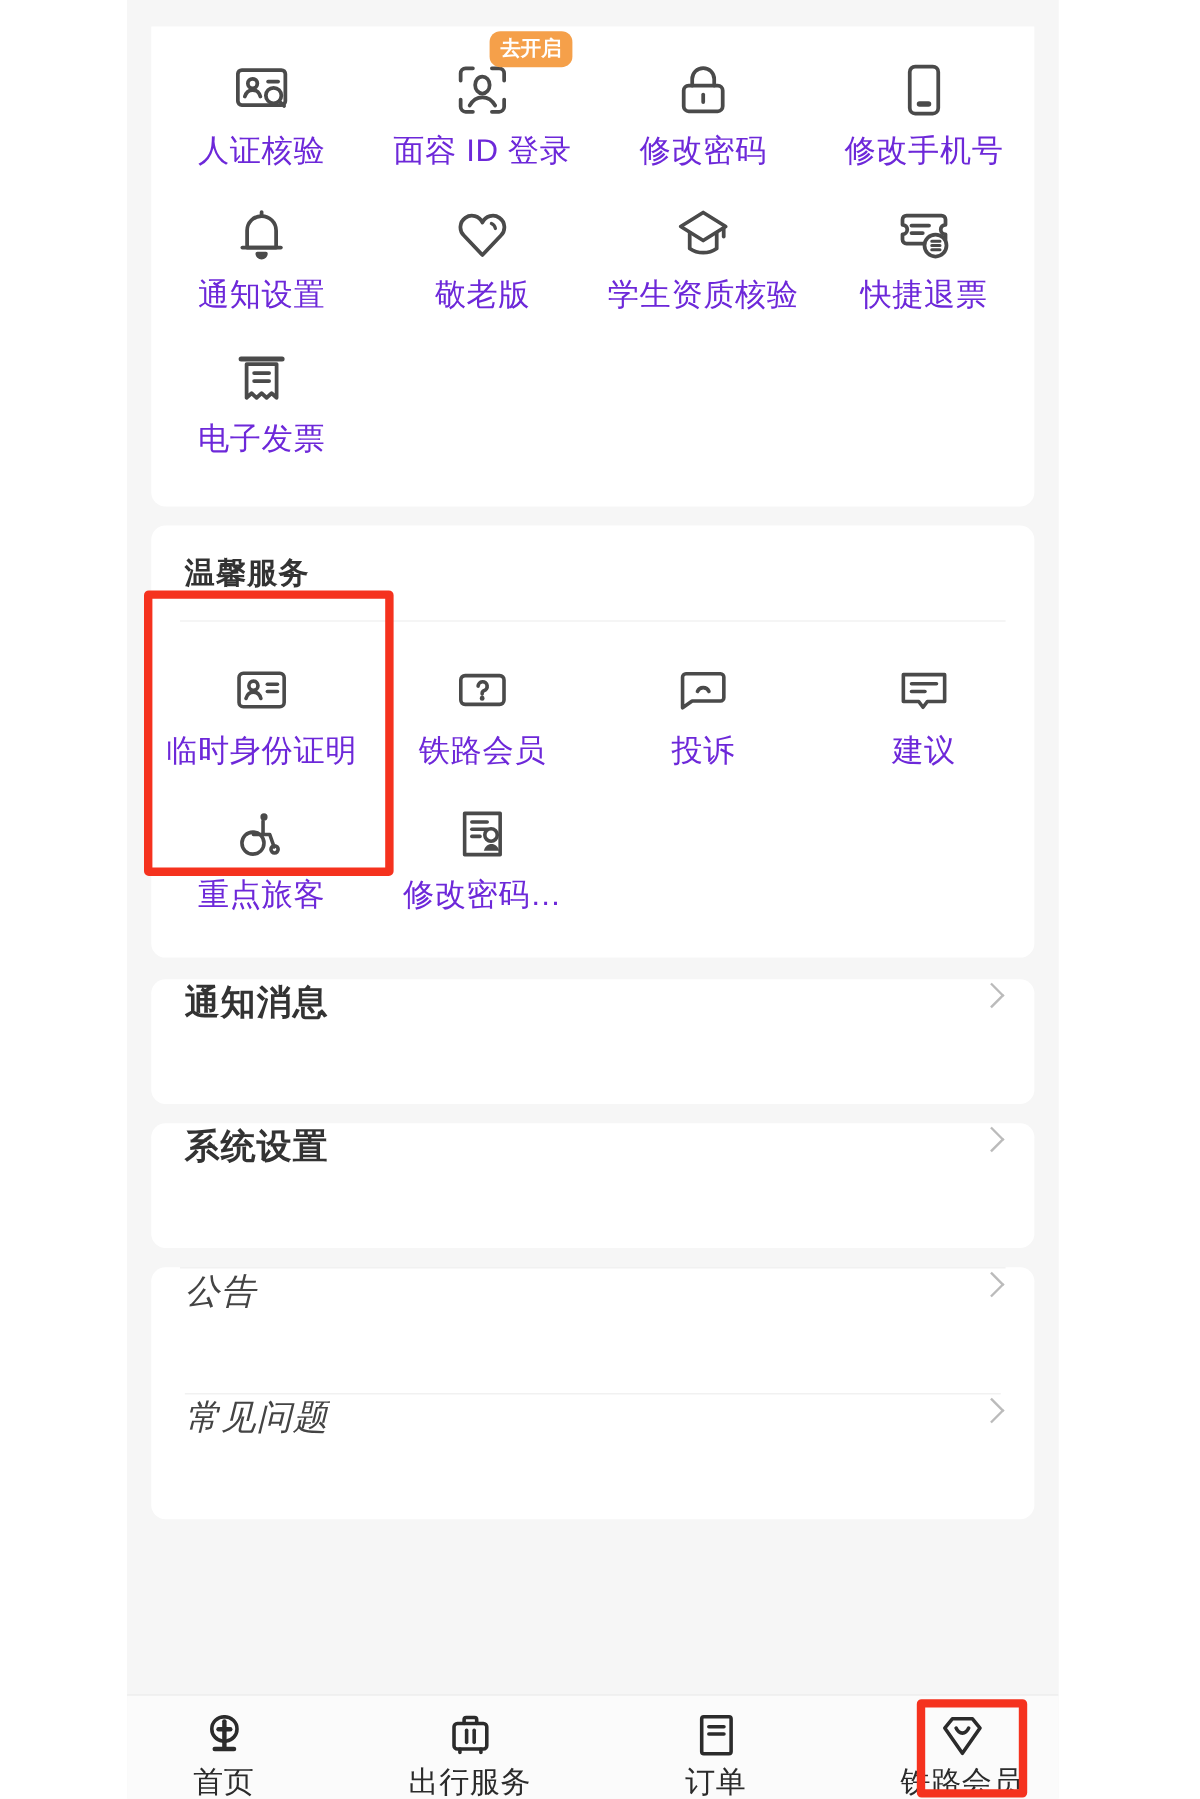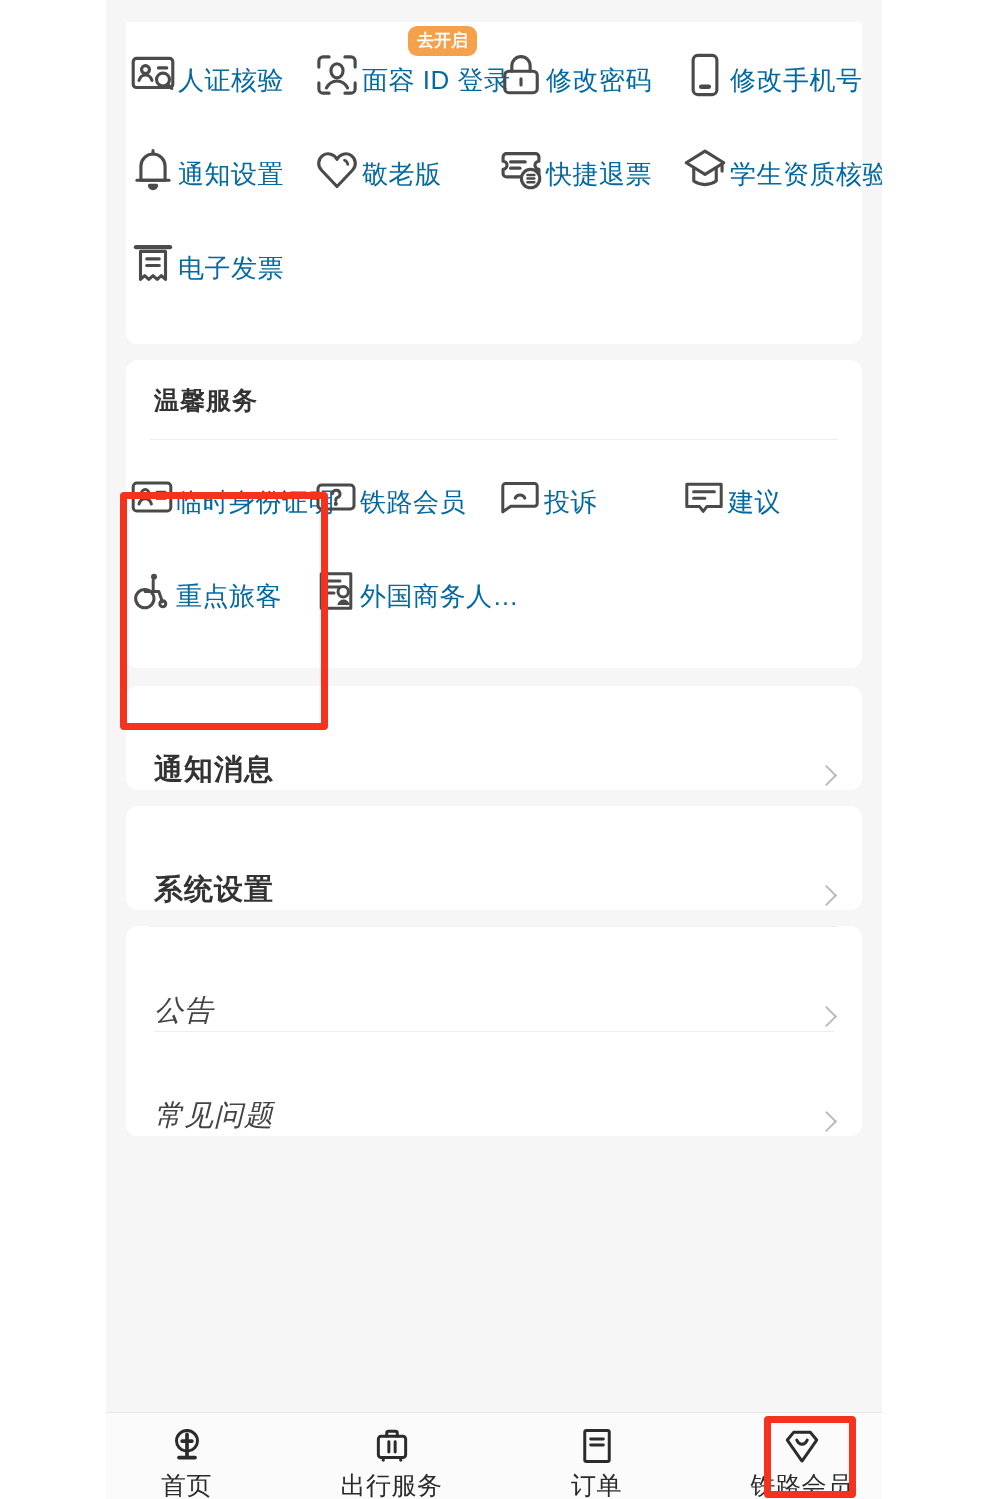--- a/index.html
+++ b/index.html
@@ -50,38 +50,39 @@
   
   .grid {
     display: flex;
     flex-wrap: wrap;
     padding: 26px 0 14px 0;
   }
 
   .tile {
     width: 25%;
     display: flex;
+    flex-direction: column;
     align-items: center;
     padding: 0 2px 30px 2px;
     position: relative;
   }
 
   .tile .glyph {
     height: 54px;
     display: flex;
     align-items: center;
     justify-content: center;
     margin-bottom: 10px;
   }
 
   .tile .glyph svg { display: block; }
 
   .tile .tlabel {
     font-size: 26px;
-    color: #0369a1;
+    color: #6d28d9;
     letter-spacing: 0.5px;
     white-space: nowrap;
     line-height: 1;
   }
 
   .badge {
     position: absolute;
     top: -22px;
     left: 50%;
     margin-left: 6px;
@@ -109,21 +110,21 @@
     height: 1px;
     background: #eeeeee;
     margin: 0 24px;
   }
 
   .grid-warm { padding-top: 30px; padding-bottom: 10px; }
 
   
   .row {
     display: flex;
-    align-items: flex-end;
+    align-items: flex-start;
     justify-content: space-between;
     padding: 0 28px;
     height: 104px;
   }
 
   .row-label {
     font-size: 29px;
     font-weight: bold;
     color: #333333;
     letter-spacing: 1px;
@@ -296,39 +297,39 @@
               <path d="M12 20.4 4.6 12.6a4.6 4.6 0 1 1 7.4-5.2 4.6 4.6 0 1 1 7.4 5.2z"></path>
               <path d="M15.6 7.8a2.6 2.6 0 0 1 1.6 2" stroke-width="1.3"></path>
             </svg>
           </span>
           <span class="tlabel">敬老版</span>
         </div>
 
         <div class="tile">
           <span class="glyph">
             <svg width="50" height="50" viewBox="0 0 24 24" fill="none" stroke="#4a4a4a" stroke-width="1.5" stroke-linecap="round" stroke-linejoin="round">
+              <path d="M12 3.4 21 9l-9 5.6L3 9z"></path>
+              <path d="M6.6 11.4v6.4a9.5 9.5 0 0 0 10.8 0v-6.4"></path>
+              <line x1="20.2" y1="9.6" x2="20.2" y2="13"></line>
+            </svg>
+          </span>
+          <span class="tlabel">学生资质核验</span>
+        </div>
+
+        <div class="tile">
+          <span class="glyph">
+            <svg width="50" height="50" viewBox="0 0 24 24" fill="none" stroke="#4a4a4a" stroke-width="1.5" stroke-linecap="round" stroke-linejoin="round">
               <path d="M3.4 6.2a1.6 1.6 0 0 1 1.6-1.6h14a1.6 1.6 0 0 1 1.6 1.6v2.1a1.9 1.9 0 0 0 0 3.8v2.1a1.6 1.6 0 0 1-1.6 1.6H5a1.6 1.6 0 0 1-1.6-1.6v-2.1a1.9 1.9 0 0 0 0-3.8z"></path>
               <line x1="7" y1="8.6" x2="14" y2="8.6"></line>
               <line x1="7" y1="11.6" x2="11.5" y2="11.6"></line>
               <circle cx="16.6" cy="16.6" r="4.4" fill="#ffffff"></circle>
               <path d="M18.4 14.9h-3.3M18.4 16.6h-3.3M18.4 18.3h-3.3" stroke-width="1.2"></path>
             </svg>
           </span>
           <span class="tlabel">快捷退票</span>
-        </div>
-
-        <div class="tile">
-          <span class="glyph">
-            <svg width="50" height="50" viewBox="0 0 24 24" fill="none" stroke="#4a4a4a" stroke-width="1.5" stroke-linecap="round" stroke-linejoin="round">
-              <path d="M12 3.4 21 9l-9 5.6L3 9z"></path>
-              <path d="M6.6 11.4v6.4a9.5 9.5 0 0 0 10.8 0v-6.4"></path>
-              <line x1="20.2" y1="9.6" x2="20.2" y2="13"></line>
-            </svg>
-          </span>
-          <span class="tlabel">学生资质核验</span>
         </div>
 
         <div class="tile">
           <span class="glyph">
             <svg width="50" height="50" viewBox="0 0 24 24" fill="none" stroke="#4a4a4a" stroke-width="1.5" stroke-linecap="round" stroke-linejoin="round">
               <line x1="3.8" y1="4.4" x2="20.2" y2="4.4" stroke-width="2"></line>
               <path d="M6 6.4h12v13.5l-2-1.8-2 1.8-2-1.8-2 1.8-2-1.8-2 1.8z"></path>
               <line x1="9" y1="10" x2="15" y2="10"></line>
               <line x1="9" y1="13.2" x2="15" y2="13.2"></line>
             </svg>
@@ -407,21 +408,21 @@
           <span class="glyph">
             <svg width="48" height="48" viewBox="0 0 24 24" fill="none" stroke="#4a4a4a" stroke-width="1.5" stroke-linecap="round" stroke-linejoin="round">
               <path d="M4.6 3.4h14.8v17.2H4.6z"></path>
               <line x1="7.6" y1="7" x2="14" y2="7"></line>
               <line x1="7.6" y1="10" x2="14" y2="10"></line>
               <line x1="7.6" y1="13" x2="11" y2="13"></line>
               <circle cx="15.6" cy="12.4" r="2.6" fill="#ffffff"></circle>
               <path d="M12.6 19c.5-1.8 1.7-2.8 3.2-2.8s2.7 1 3.2 2.8z" fill="#4a4a4a" stroke="none"></path>
             </svg>
           </span>
-          <span class="tlabel">外国商务人…</span>
+          <span class="tlabel">修改密码…</span>
         </div>
 
         <div class="tile"></div>
 
       </div>
     </div>
 
     <div class="card">
       <div class="row">
         <span class="row-label">通知消息</span>

